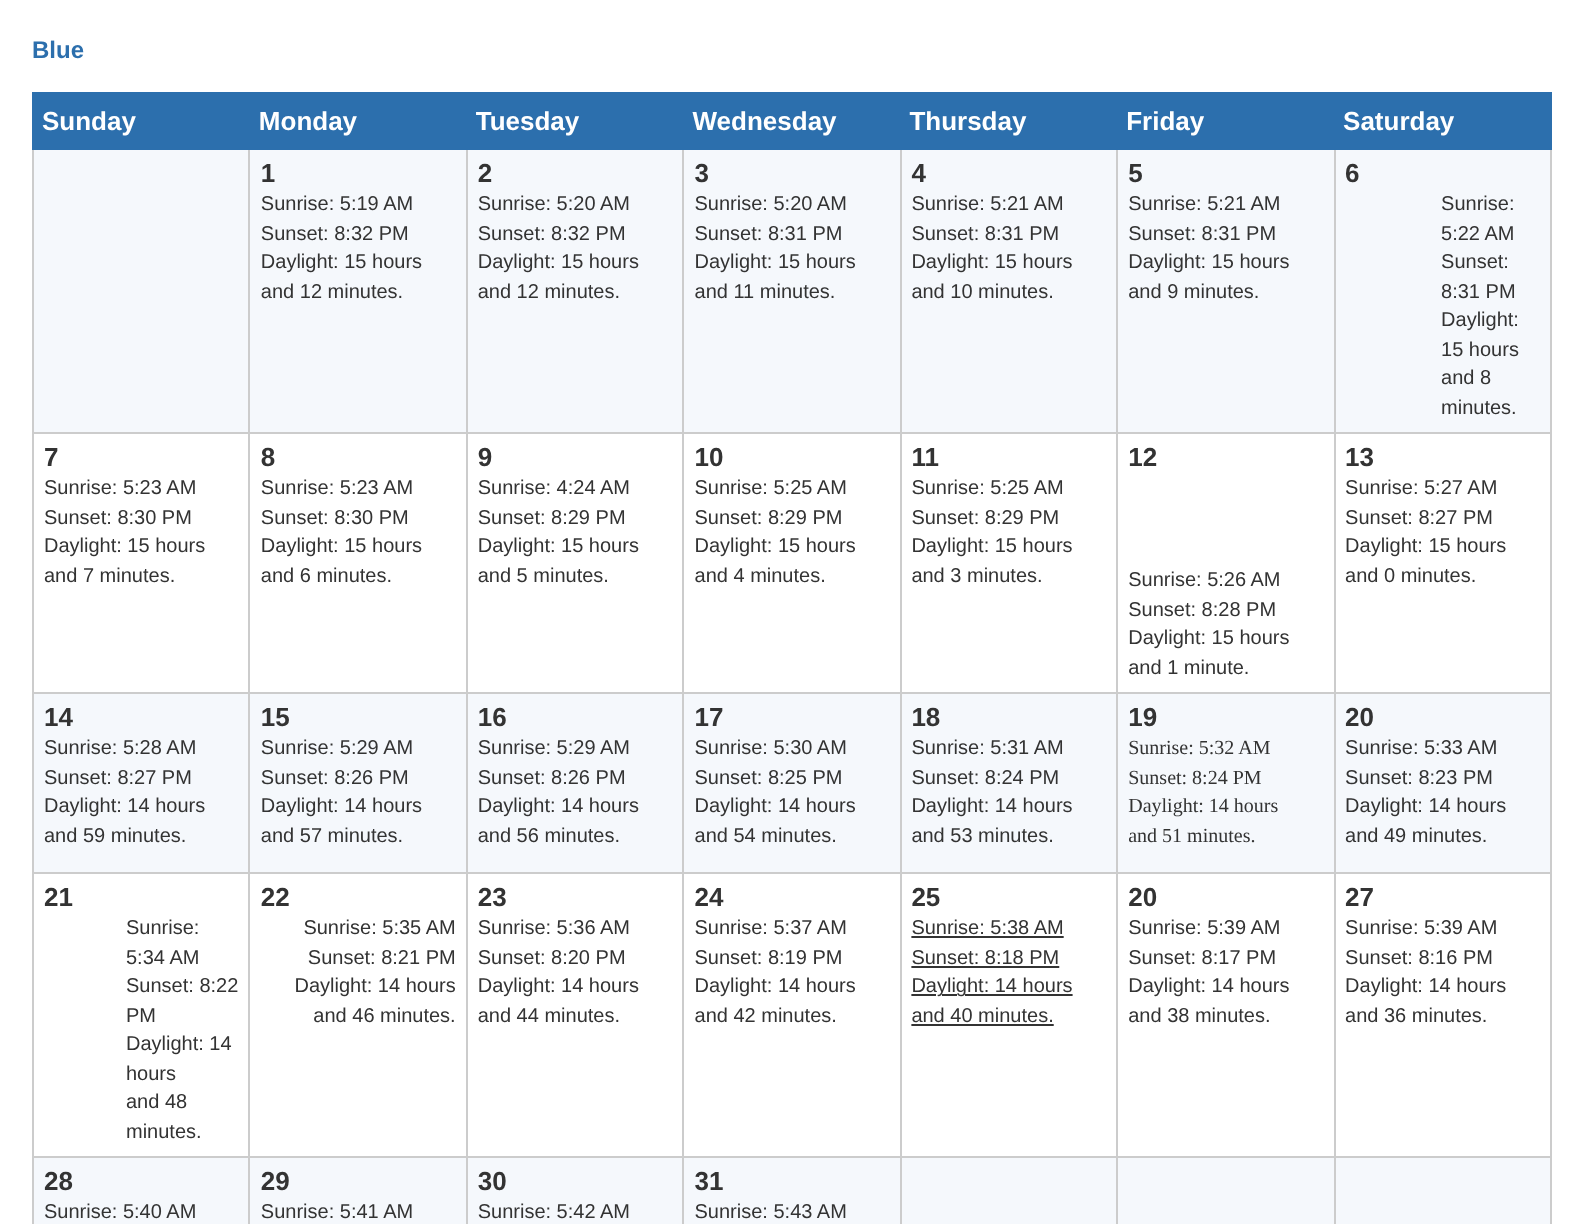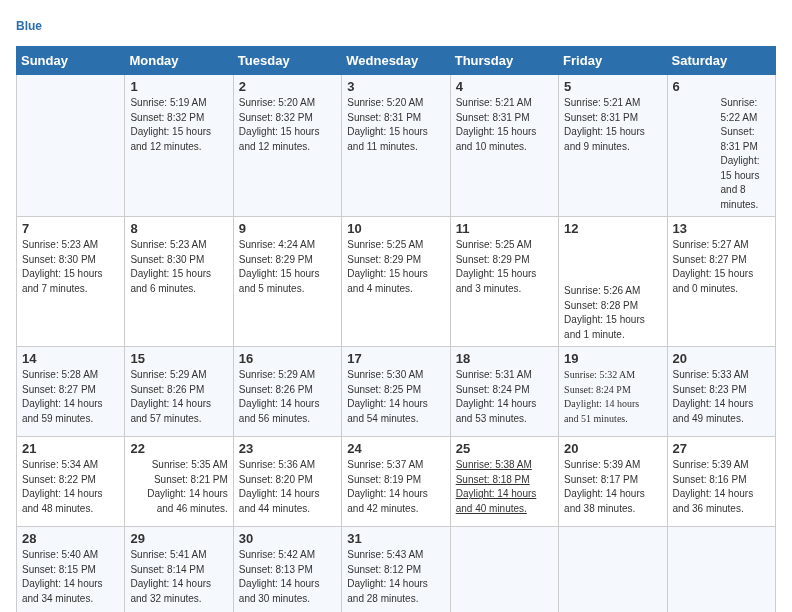--- a/index.html
+++ b/index.html
@@ -249,21 +249,21 @@
           <div class="day-number">20</div>
           <div class="day-info" style="white-space: pre-line;">Sunrise: 5:33 AM
 Sunset: 8:23 PM
 Daylight: 14 hours
 and 49 minutes.</div>
         </td>
       </tr>
       <tr>
         <td>
           <div class="day-number">21</div>
-          <div class="day-info" style="white-space: pre-line;">Sunrise: 5:34 AM
+          <div class="day-info" style="white-space: pre-line; margin-left: 41px;">Sunrise: 5:34 AM
 Sunset: 8:22 PM
 Daylight: 14 hours
 and 48 minutes.</div>
         </td>
         <td>
           <div class="day-number">22</div>
           <div class="day-info" style="white-space: pre-line; text-align: right;">Sunrise: 5:35 AM
 Sunset: 8:21 PM
 Daylight: 14 hours
 and 46 minutes.</div>

